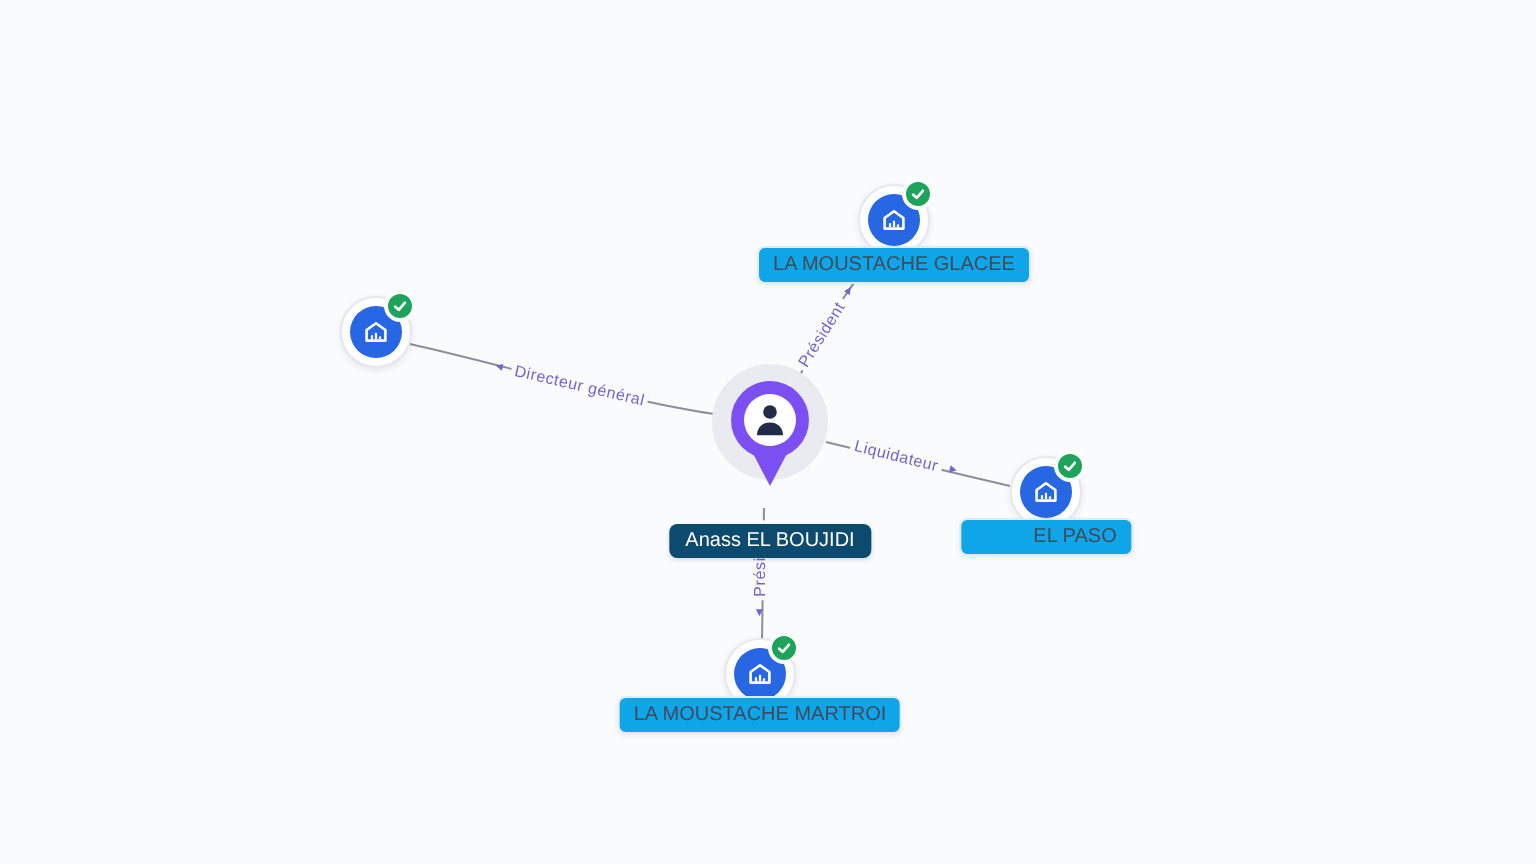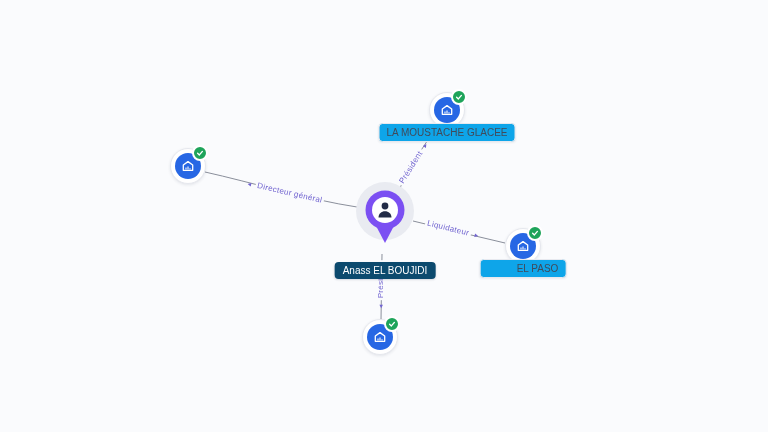--- a/index.html
+++ b/index.html
@@ -158,14 +158,15 @@
         <line x1="7" y1="10.6" x2="7" y2="7.4" stroke="#ffffff" stroke-width="1.1"></line>
         <line x1="9" y1="10.6" x2="9" y2="9.2" stroke="#ffffff" stroke-width="1.1"></line>
       </svg>
     </div>
     <div class="badge">
       <svg width="8" height="8" viewBox="0 0 10 10">
         <polyline points="2,5.4 4.2,7.4 8,3" stroke="#ffffff" stroke-width="1.7" fill="none" stroke-linecap="round" stroke-linejoin="round"></polyline>
       </svg>
     </div>
   </div>
+  <div class="node-label" style="left:380px;top:348px;">LA MOUSTACHE MARTROI</div>
 
 </div>
 
 </body></html>

